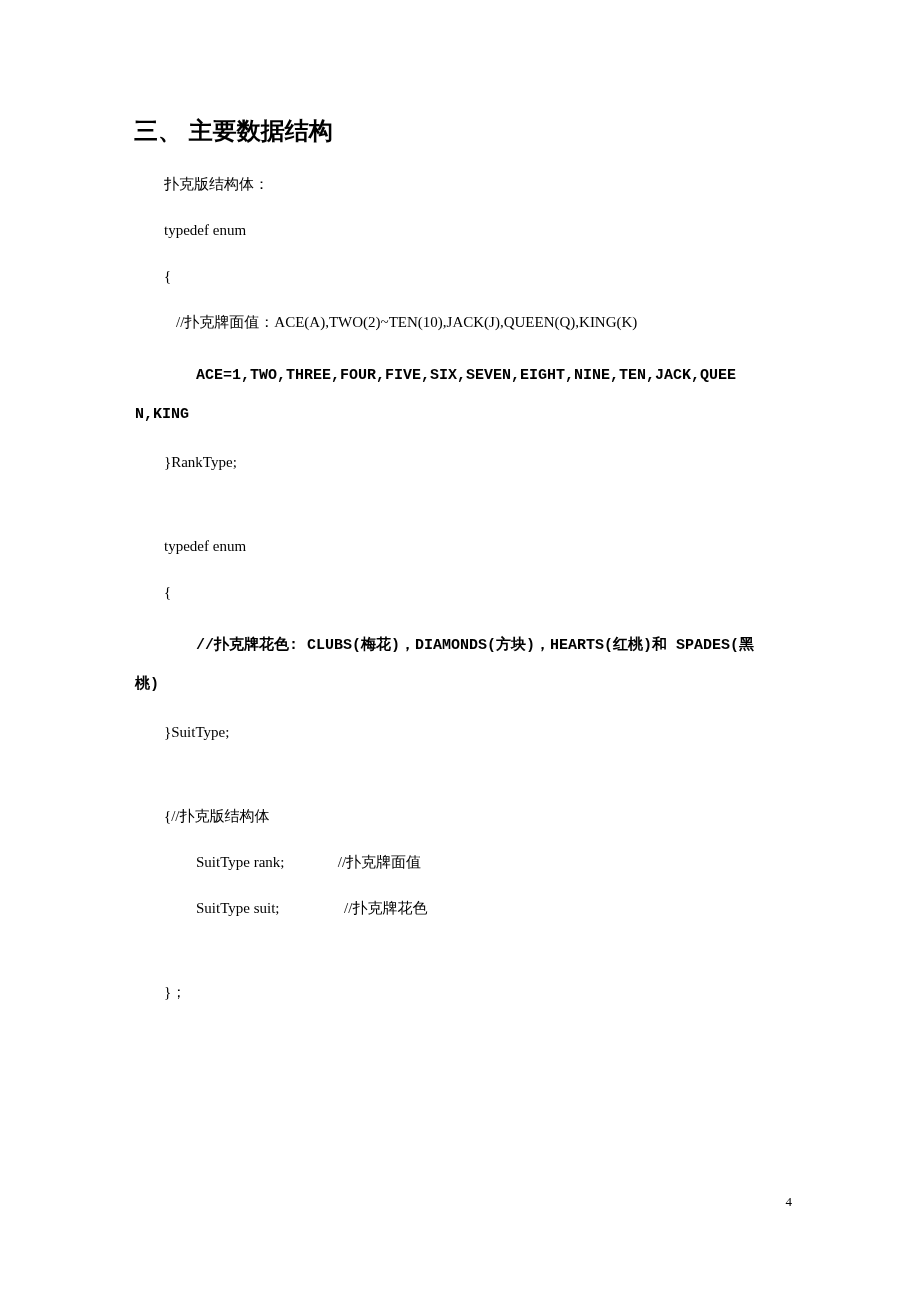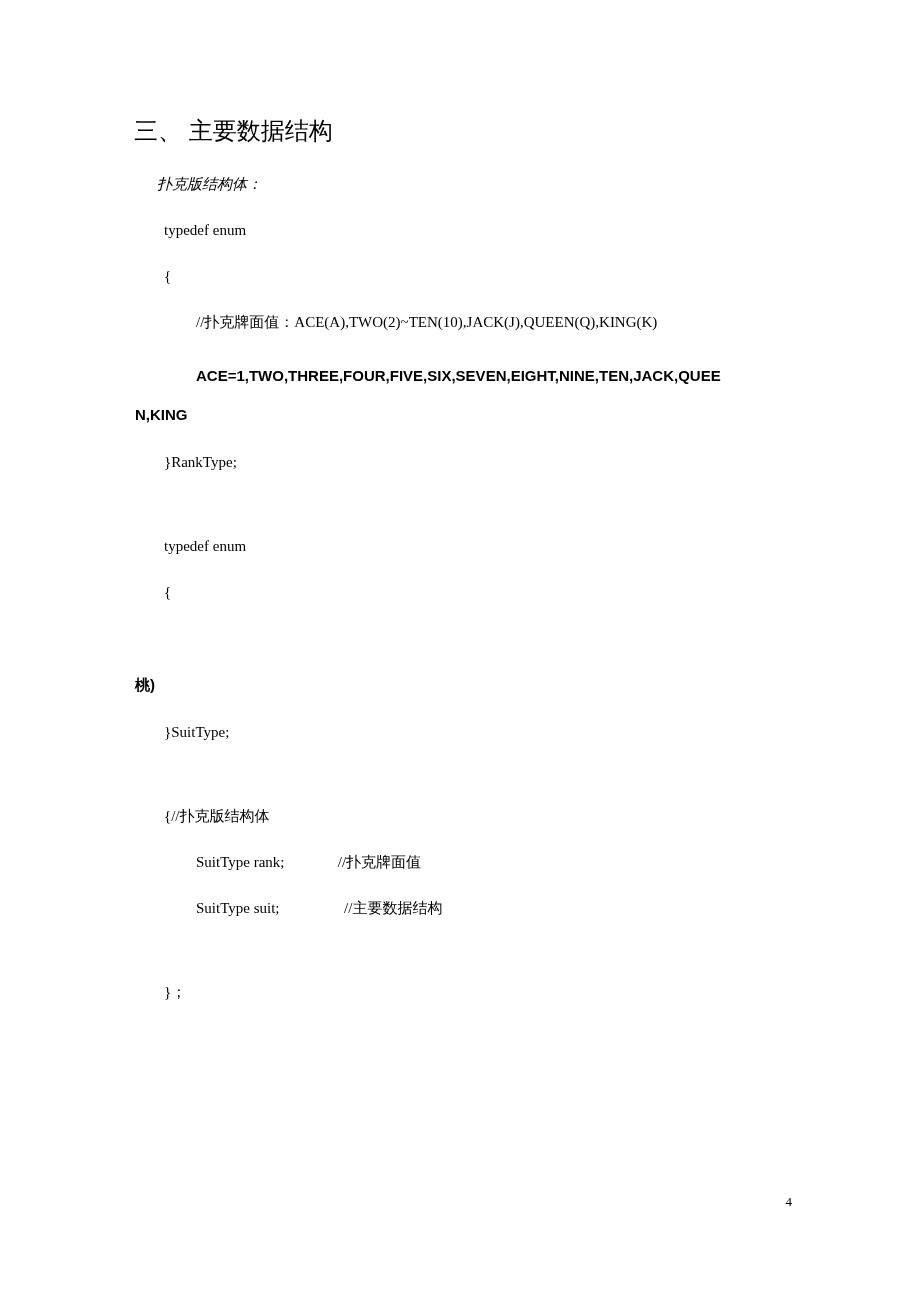--- a/index.html
+++ b/index.html
@@ -9,57 +9,56 @@
     background: #ffffff;
     font-family: "SimSun", "宋体", "Times New Roman", serif;
     color: #000000;
     position: relative;
   }
   .page {
     padding: 115px 130px 0 134px;
   }
   .heading {
     font-size: 24px;
-    font-weight: normal;
+    font-weight: bold;
     font-family: "SimHei", "黑体", sans-serif;
     margin-bottom: 28px;
   }
   .subtitle {
     font-size: 15px;
     font-family: "KaiTi", "楷体", serif;
-    margin-left: 23px;
+    margin-left: 30px;
     margin-bottom: 24px;
-    font-style: italic;
   }
   .line {
     font-size: 15px;
     font-weight: normal;
     margin-left: 30px;
     line-height: 1.6;
     margin-bottom: 22px;
     font-family: "Times New Roman", "SimSun", serif;
   }
   .line-wrap {
     font-size: 15px;
     font-weight: bold;
     line-height: 2.6;
     margin-bottom: 16px;
-    font-family: Liberation Sans, sans-serif;
+    font-family: Liberation Mono, monospace;
   }
   .line-wrap .first {
     margin-left: 62px;
   }
   .line-wrap .cont {
     margin-left: 1px;
   }
   .indent1 {
     margin-left: 30px;
   }
   .indent2 {
-    margin-left: 62px;
+    margin-left: 42px;
   }
   .struct-field {
     margin-left: 62px;
   }
   .field-comment {
     display: inline-block;
     margin-left: 42px;
   }
   .spacer {
     height: 38px;
@@ -91,36 +90,36 @@
   </div>
 
   <div class="line indent1">}RankType;</div>
 
   <div class="spacer"></div>
 
   <div class="line indent1">typedef enum</div>
   <div class="line indent1">{</div>
 
   <div class="line-wrap">
-    <br>
+    <span class="first">//扑克牌花色: CLUBS(梅花)，DIAMONDS(方块)，HEARTS(红桃)和 SPADES(黑</span><br>
     <span class="cont">桃)</span>
   </div>
 
   <div class="line indent1">}SuitType;</div>
 
   <div class="spacer"></div>
 
   <div class="line indent1">{//扑克版结构体</div>
 
   <div class="line struct-field">
     <span>SuitType rank;</span>&nbsp;&nbsp;&nbsp;<span class="field-comment">//扑克牌面值</span>
   </div>
 
   <div class="line struct-field">
-    <span>SuitType suit;</span>&nbsp;&nbsp;&nbsp;&nbsp;&nbsp;&nbsp;<span class="field-comment">//主要数据结构</span>
+    <span>SuitType suit;</span>&nbsp;&nbsp;&nbsp;&nbsp;&nbsp;&nbsp;<span class="field-comment">//扑克牌花色</span>
   </div>
 
   <div class="spacer"></div>
 
   <div class="line indent1">}；</div>
 
 </div>
 
 <div class="page-num">4</div>
 

